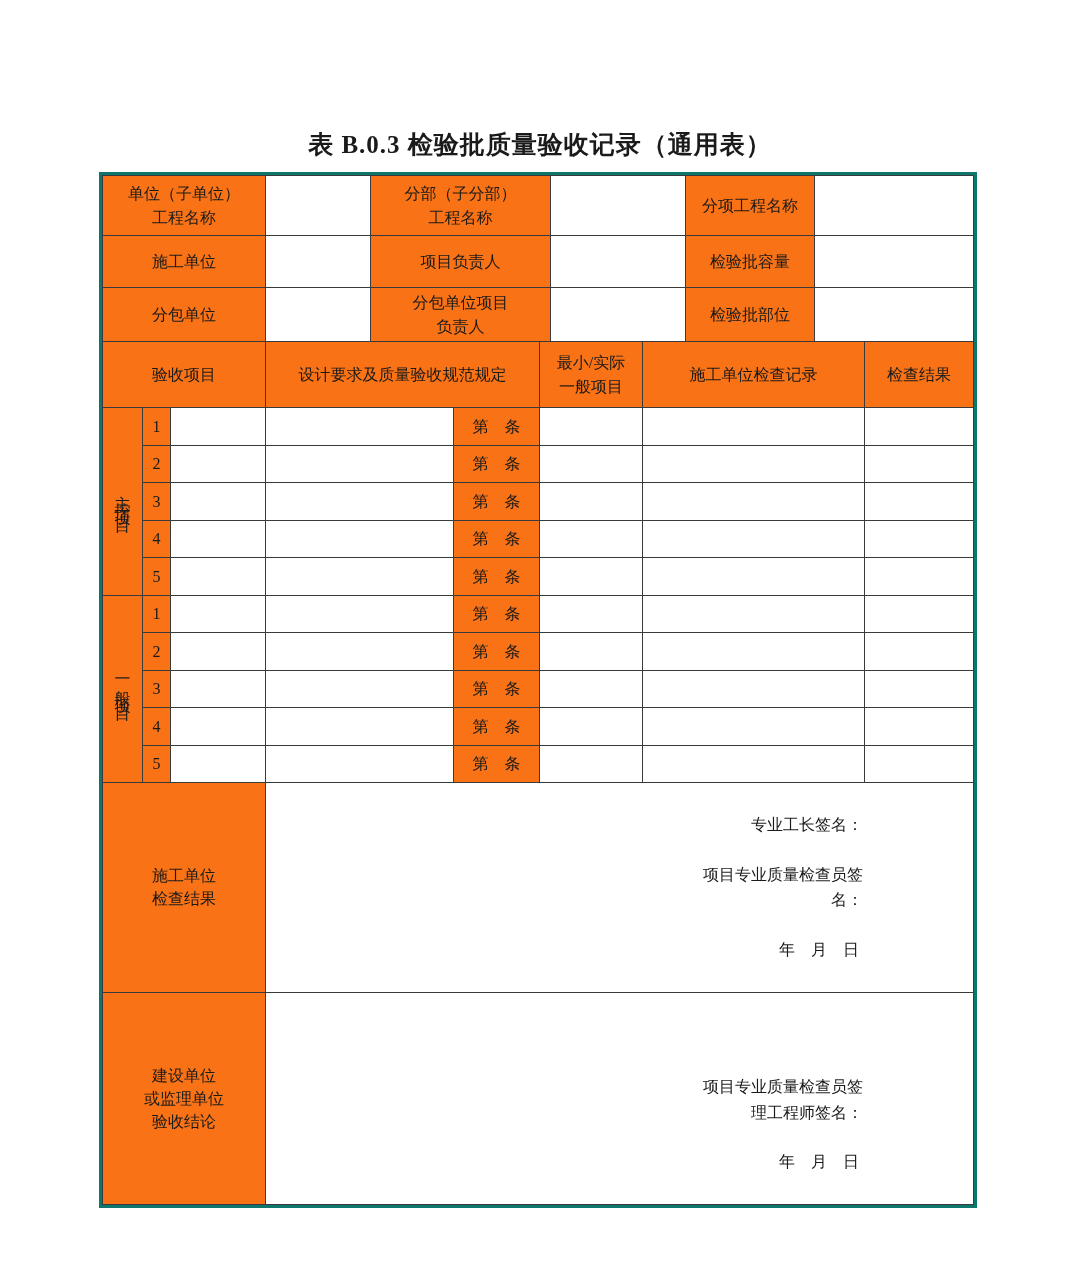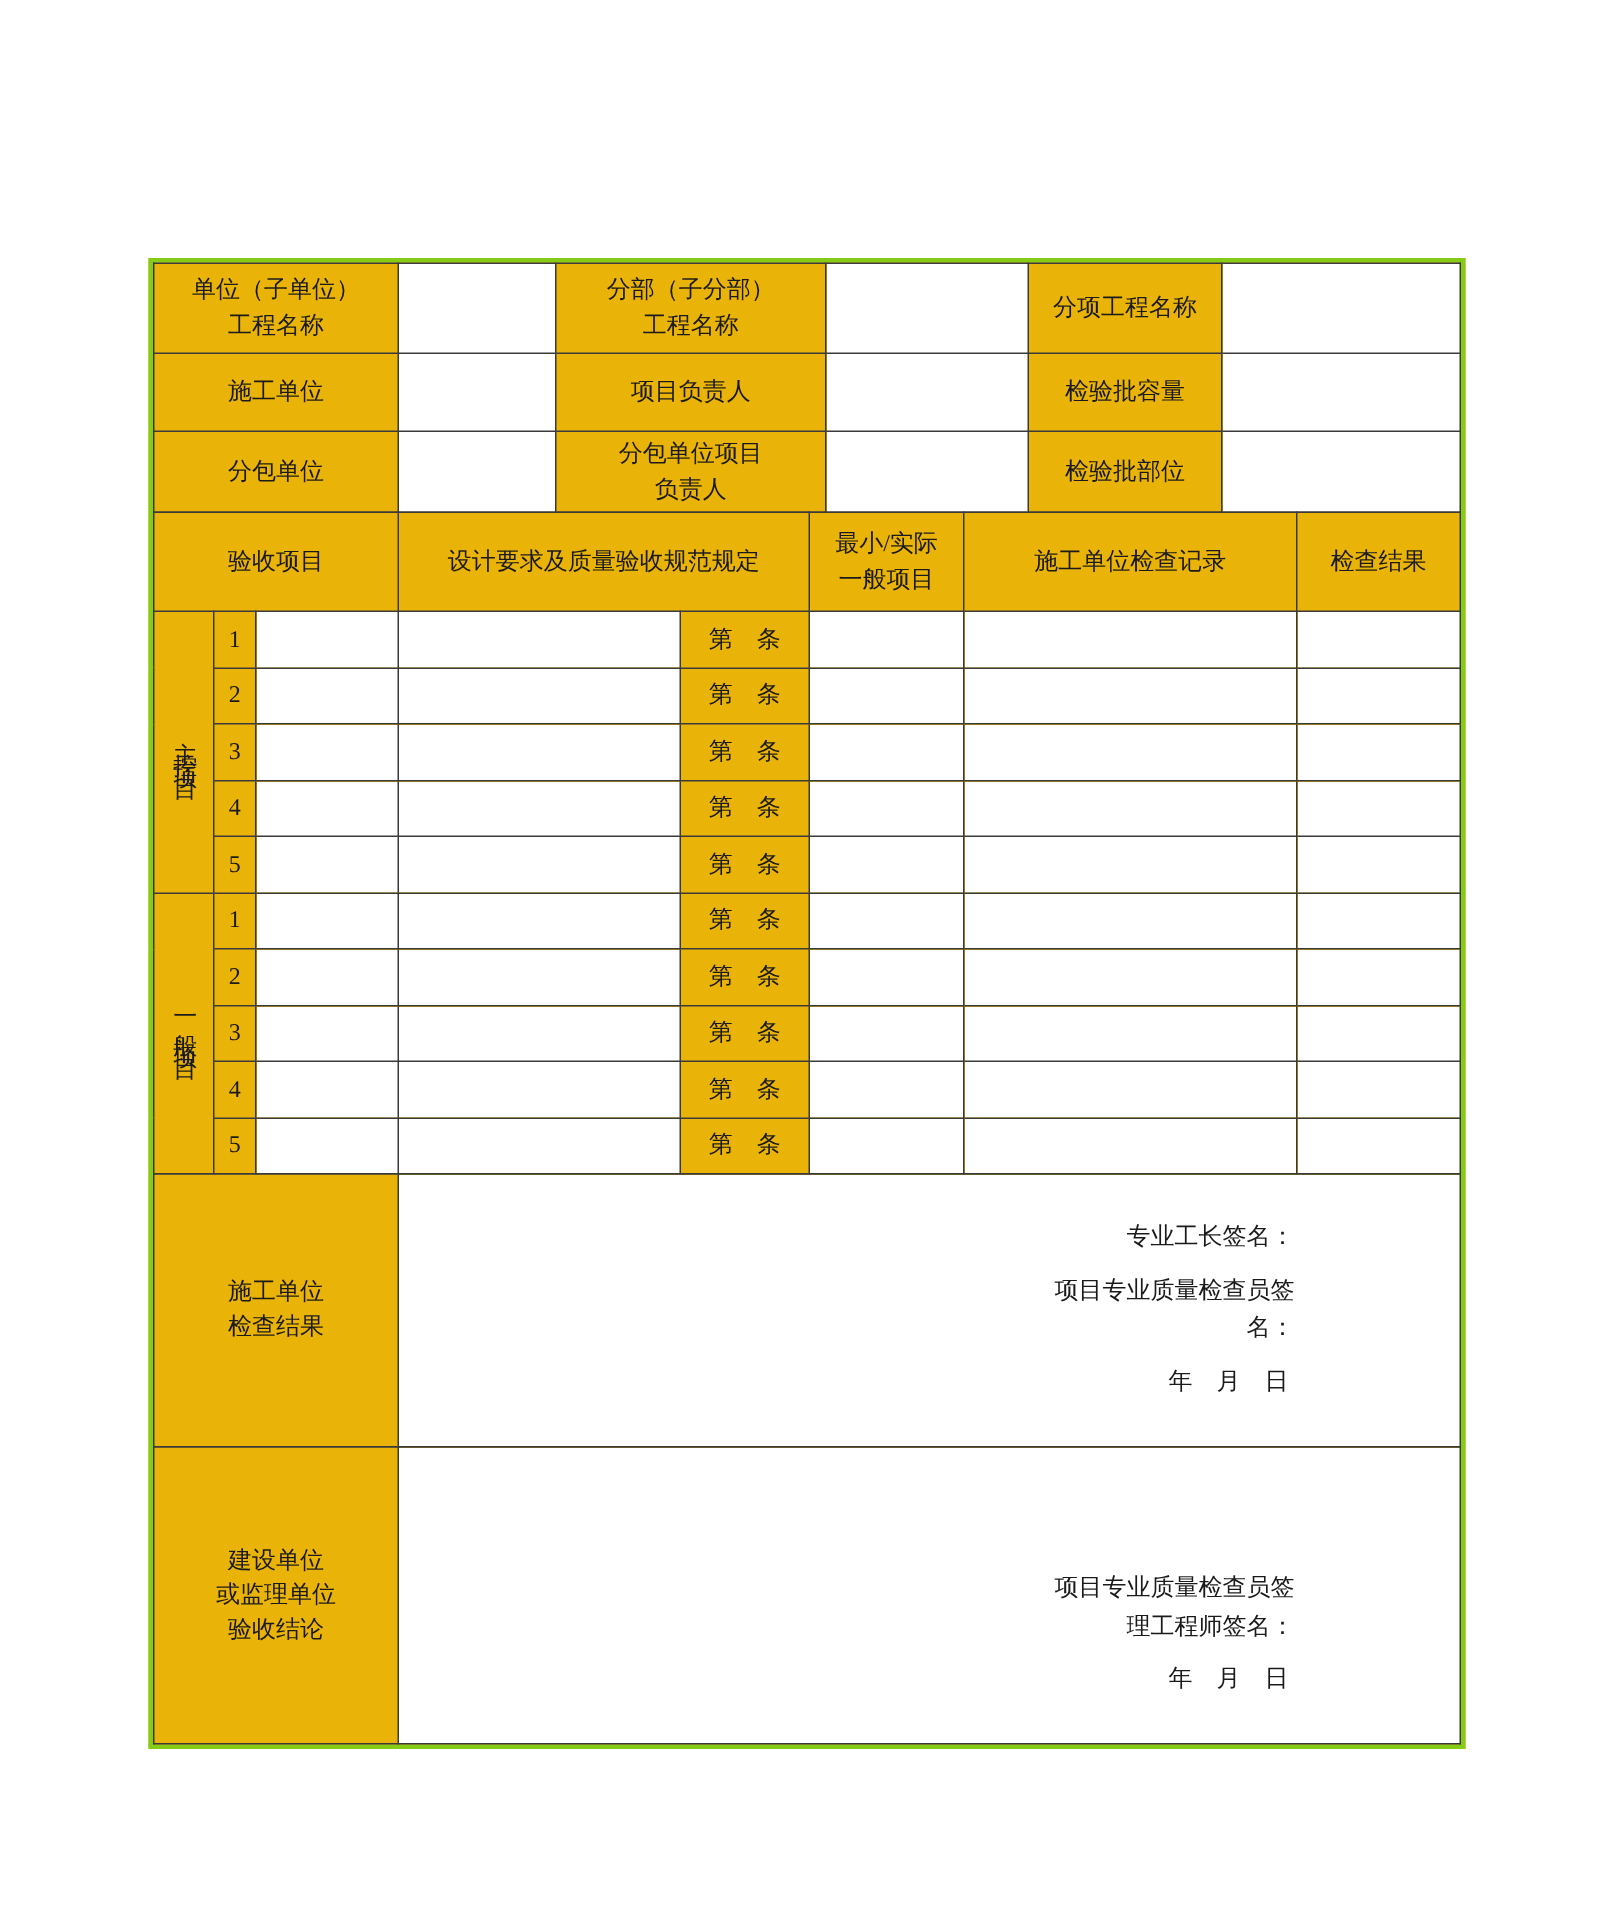--- a/index.html
+++ b/index.html
@@ -8,21 +8,21 @@
     font-family:"Liberation Serif","DejaVu Serif",serif;
     color:#1a1a1a;
   }
   .page{position:relative;width:1080px;height:1288px;overflow:hidden;}
   .title{
     position:absolute;top:128px;left:0;width:100%;
     text-align:center;font-size:25px;font-weight:bold;letter-spacing:1px;
   }
   .form{
     position:absolute;left:99px;top:172px;width:878px;
-    border:3px solid #84cc16;background:#eab308;box-sizing:border-box;
+    border:3px solid #0f766e;background:#f97316;box-sizing:border-box;
   }
   table{border-collapse:collapse;width:100%;table-layout:fixed;}
   table + table{margin-top:-1px;}
   td{
     border:1px solid #3a3a3a;
     font-size:16px;text-align:center;vertical-align:middle;
     padding:2px 4px;white-space:pre-line;line-height:1.45;
     overflow:hidden;box-sizing:border-box;
   }
   
@@ -32,30 +32,31 @@
   .secA{height:171px;} .secB{height:158px;border-radius:31px;}
   td.group{padding:0;}
   .vlabel{
     writing-mode:vertical-rl;text-orientation:upright;
     letter-spacing:8px;display:inline-block;line-height:1;
   }
   .num{font-family:"Liberation Serif","DejaVu Serif",serif;}
   .sign-cell{vertical-align:middle;padding:6px 0;}
   .sign-block{
     display:flex;flex-direction:column;align-items:flex-end;
-    margin-right:110px;gap:10px;
+    margin-right:110px;gap:24px;
   }
   .sign-block p{margin:0;text-align:right;white-space:pre-line;line-height:1.6;}
   .sign-date{padding-right:4px;}
   .blankcell{background:#fff;}
 </style>
 </head>
 <body>
 
 <div class="page">
+  <div class="title">表 B.0.3  检验批质量验收记录（通用表）</div>
 
   <div class="form">
 
     <table>
       <colgroup>
         <col style="width:163px">
           <col style="width:105px">
           <col style="width:180px">
         <col style="width:135px">
           <col style="width:129px">

